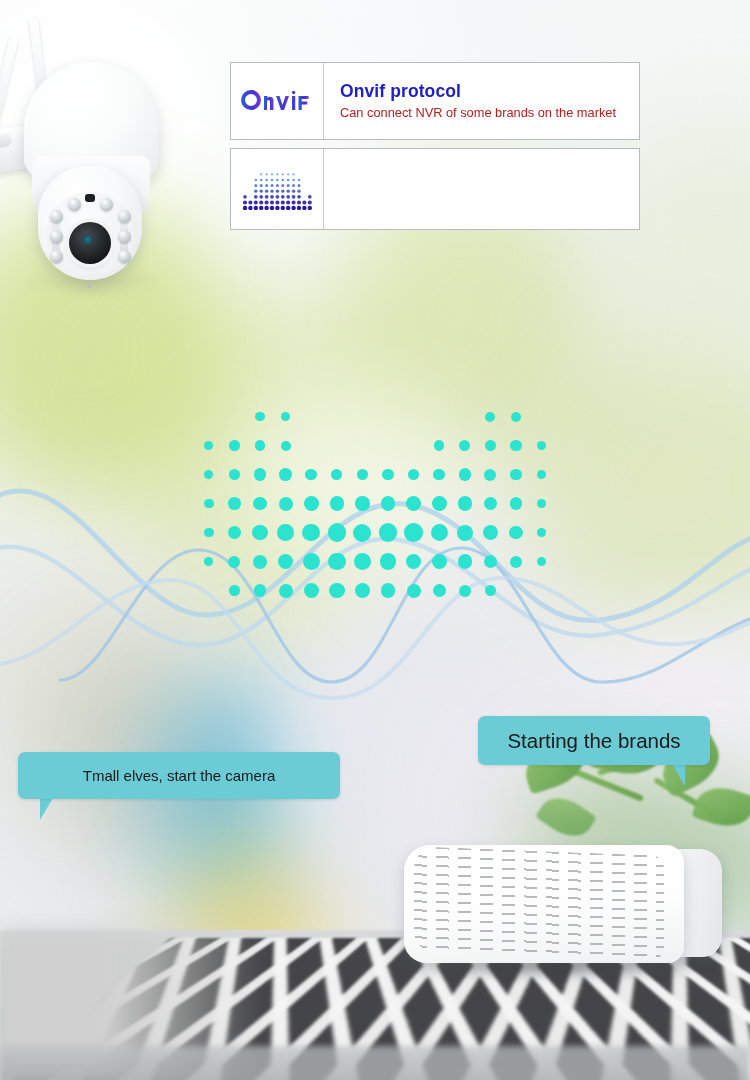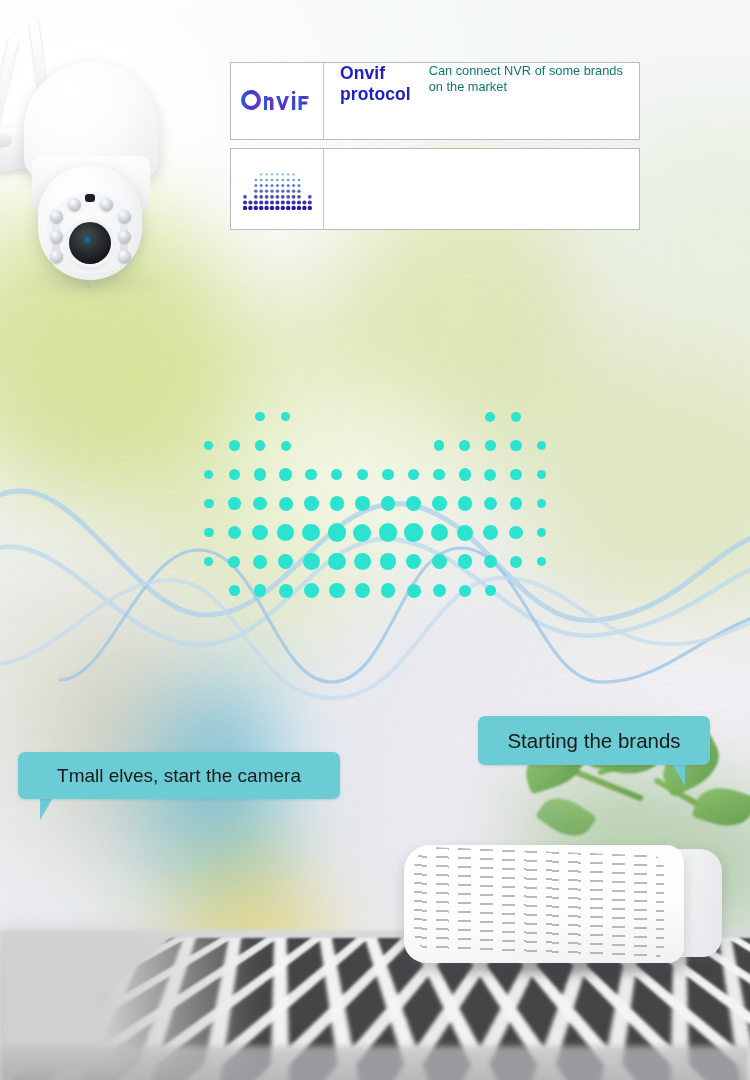--- a/index.html
+++ b/index.html
@@ -154,45 +154,45 @@
   .dotgrid{position:absolute;left:196px;top:402px;width:360px;height:212px;}
   .dot{position:absolute;border-radius:50%;background:#2ce3cf;}
 
   
   .bubble{
     position:absolute;background:#6cccd6;border-radius:7px;
     color:#1a1a1a;font-family:"Liberation Sans",sans-serif;
     display:flex;align-items:center;justify-content:center;
     box-shadow:0 1px 3px rgba(60,90,95,.18);
   }
-  .bubble-left{left:18px;top:752px;width:322px;height:47px;font-size:19px;}
+  .bubble-left{left:18px;top:752px;width:322px;height:47px;font-size:15px;}
   .bubble-right{left:478px;top:716px;width:232px;height:49px;font-size:20.5px;}
   .tail{position:absolute;width:0;height:0;}
   .tail-left{left:40px;top:798px;border-left:13px solid #6cccd6;border-right:0 solid transparent;border-bottom:22px solid transparent;}
   .tail-right{left:672px;top:764px;border-right:13px solid #6cccd6;border-left:0 solid transparent;border-bottom:22px solid transparent;}
 
   
   .cards{position:absolute;left:230px;top:62px;width:410px;}
   .card{
     background:#ffffff;border:1px solid #b9babc;
     display:flex;align-items:stretch;box-sizing:border-box;
   }
   .card-1{height:78px;}
   .card-2{height:82px;margin-top:8px;}
   .card-icon{
     width:92px;flex:0 0 92px;display:flex;align-items:center;justify-content:center;
     border-right:1px solid #c9cacc;
   }
-  .card-body{flex:1;display:flex;justify-content:center;padding:0 8px 0 16px;}
+  .card-body{flex:1;display:flex;flex-direction:column;justify-content:center;padding:0 8px 0 16px;}
   .card-title{
     color:#2020c8;font-weight:bold;font-size:17.5px;line-height:1.2;margin-bottom:3px;
     letter-spacing:.1px;
   }
   .card-2 .card-title{margin-left:26px;}
-  .card-desc{color:#0f766e;font-size:12.8px;line-height:1.28;}
+  .card-desc{color:#b91c1c;font-size:12.8px;line-height:1.28;}
   .onvif-logo{font-size:0;line-height:0;}
   .voice-icon{font-size:0;line-height:0;}
 </style>
 </head>
 <body>
 
 <div id="page">
 
   <div class="bg-layer bg-base">
     <div class="blob b13"></div>

